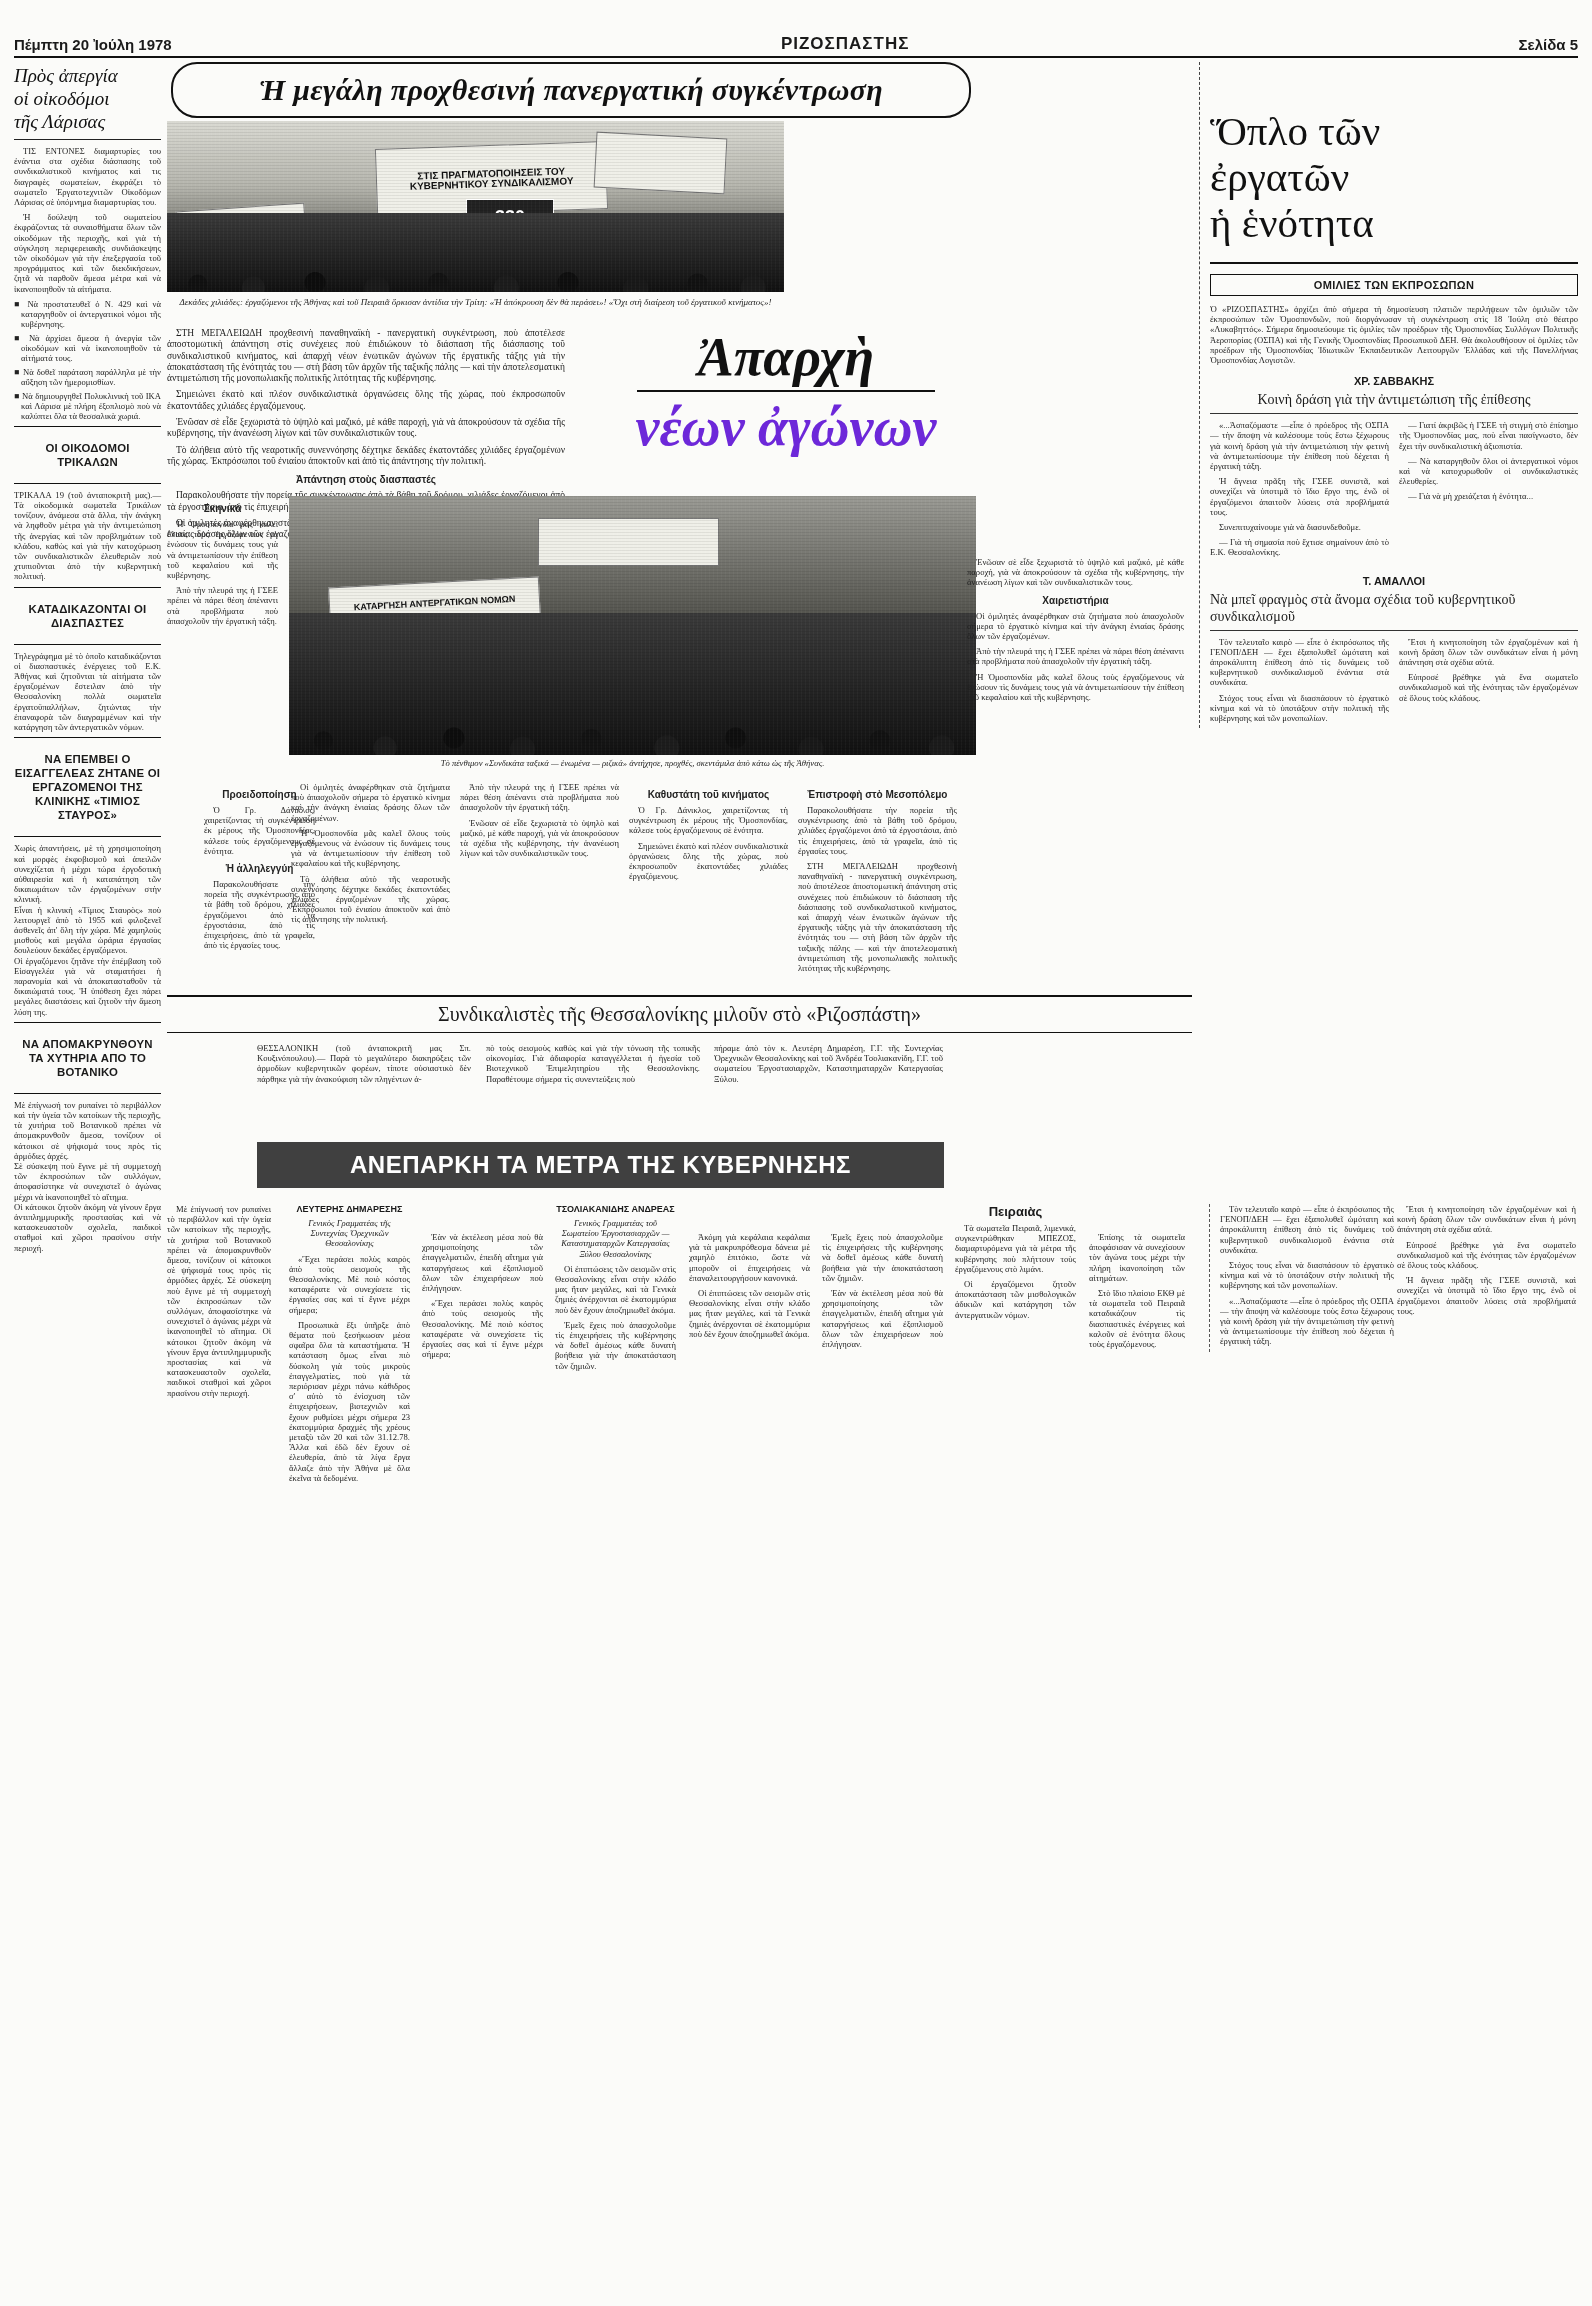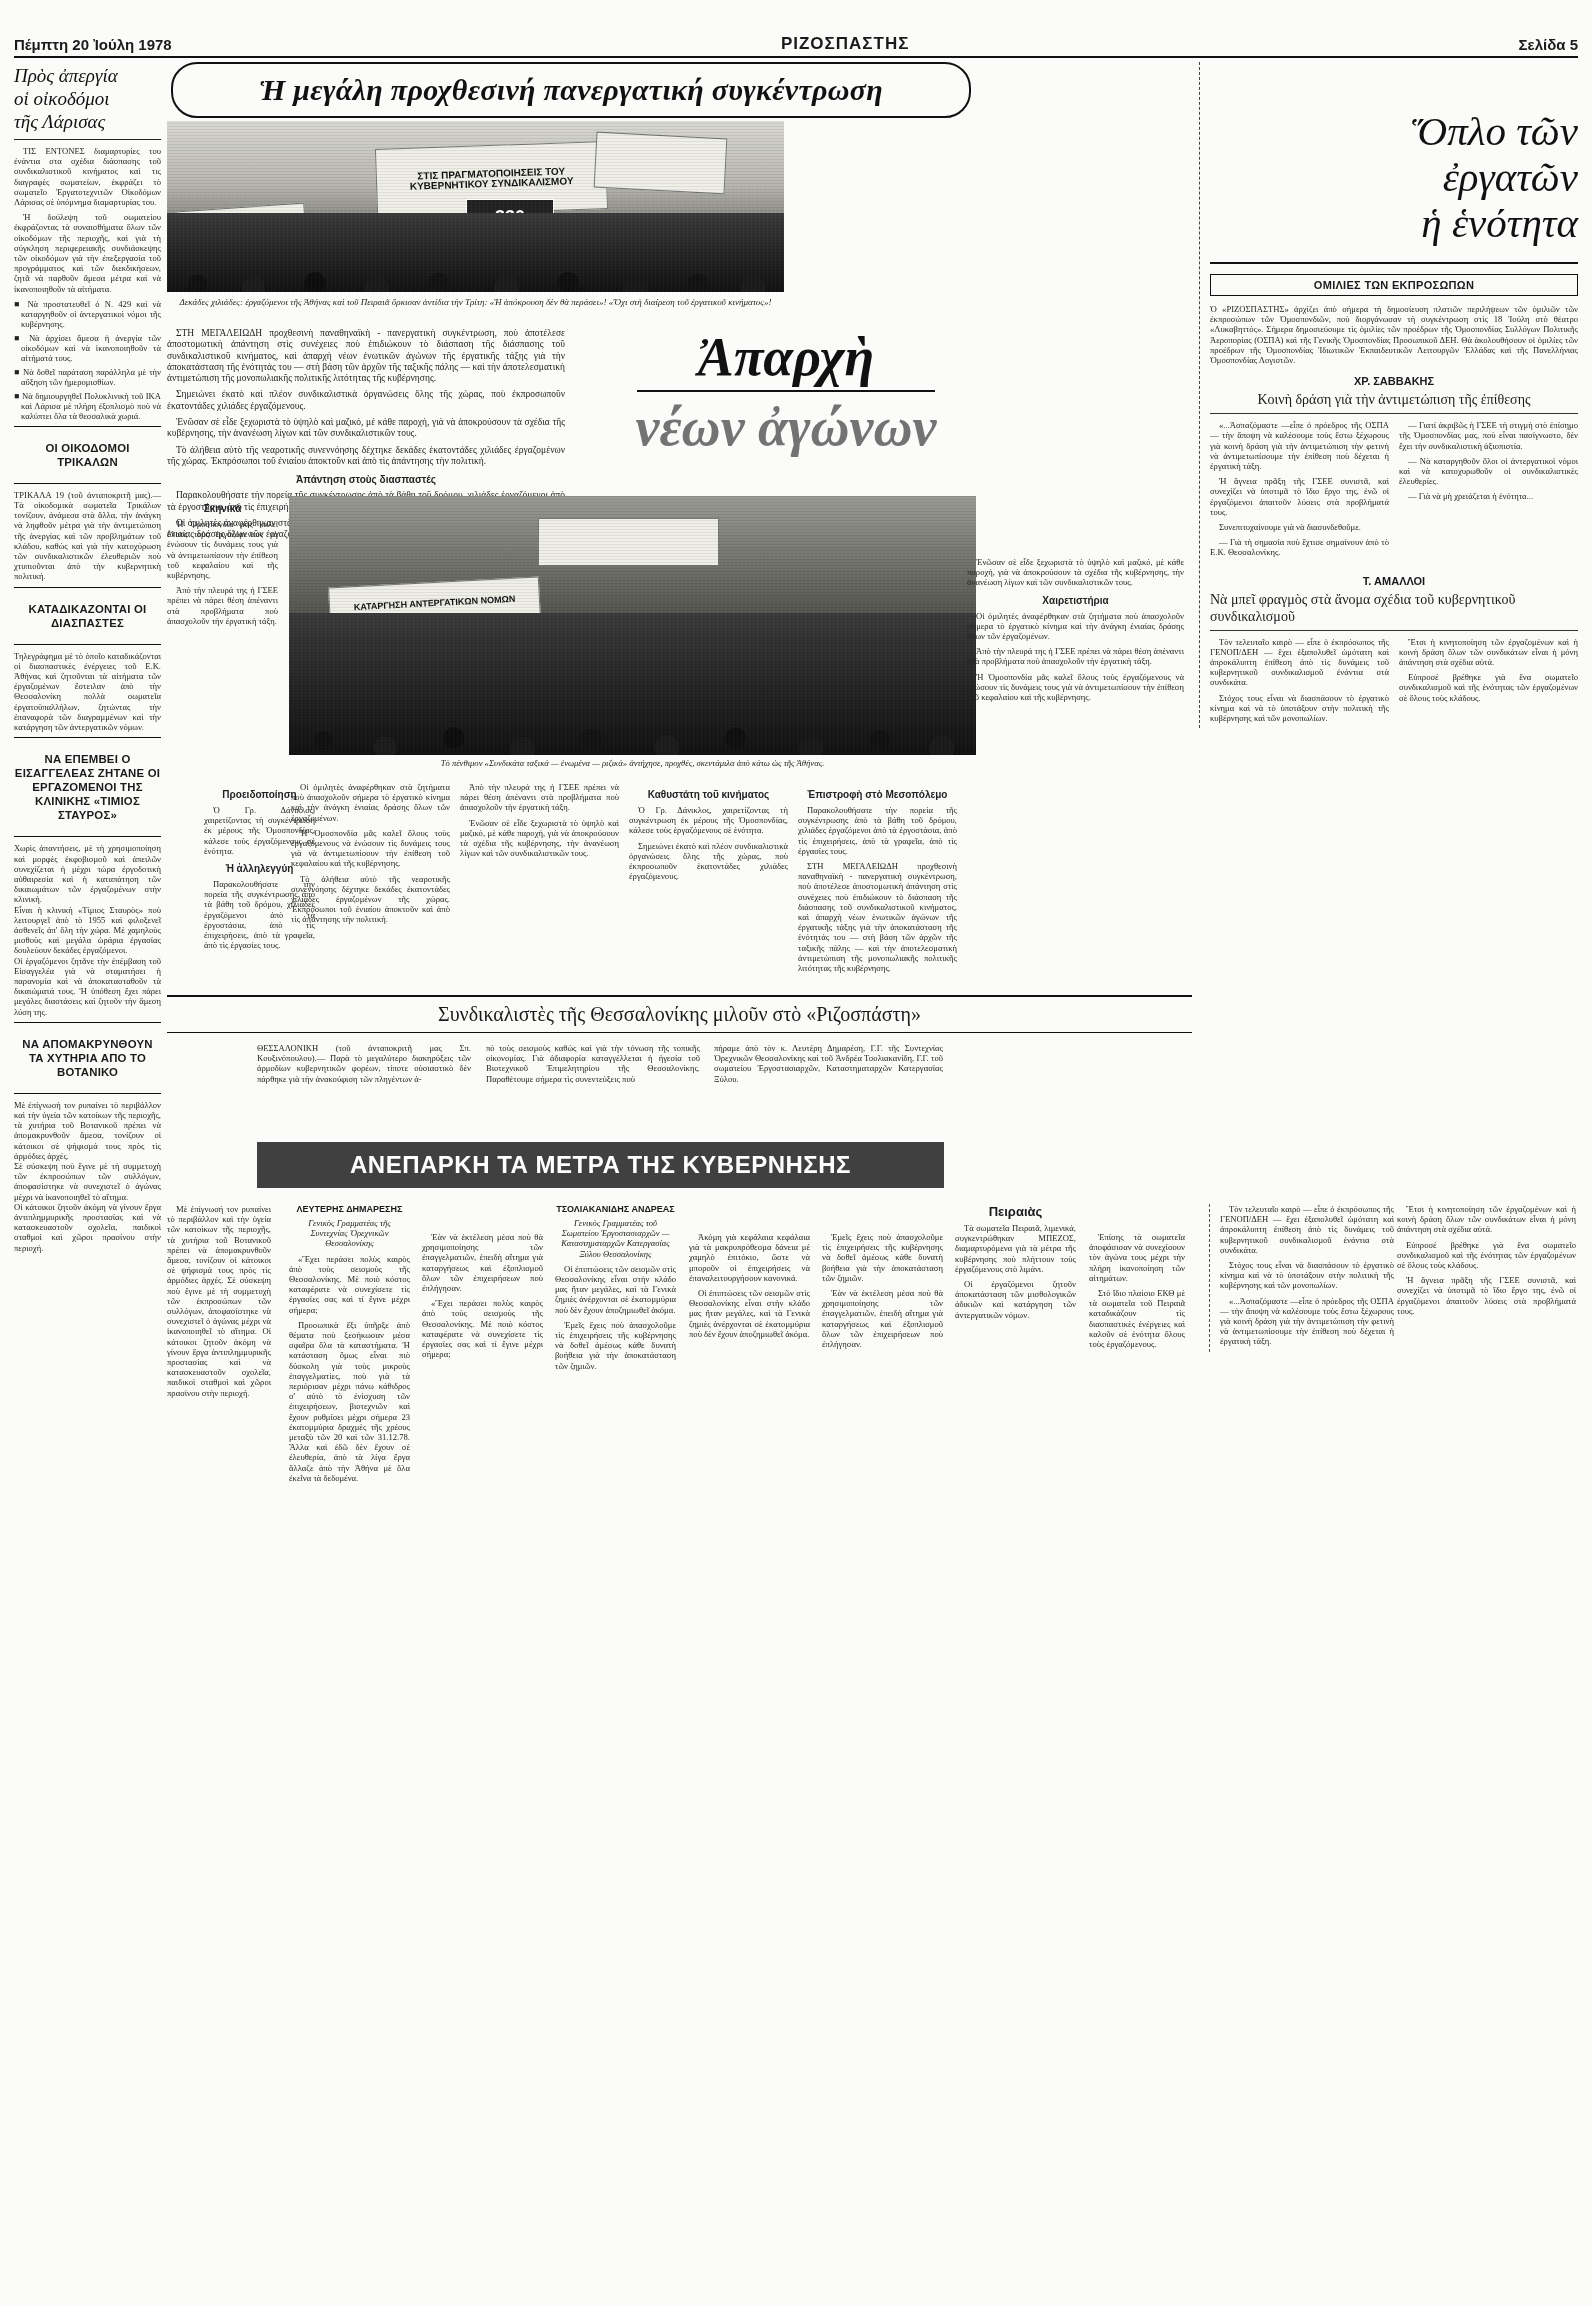--- a/index.html
+++ b/index.html
@@ -28,28 +28,28 @@
   
   .banner{position:absolute;left:171px;top:62px;width:796px;height:52px;border:2px solid #111;border-radius:26px;display:flex;align-items:center;justify-content:center;}
   .banner span{font-family:"Liberation Serif",serif;font-style:italic;font-weight:bold;font-size:30px;color:#111;letter-spacing:0.3px;}
 
   
   .photo1{position:absolute;left:167px;top:121px;width:617px;height:171px;background:#2a2a2a;overflow:hidden;}
   .cap1{position:absolute;left:167px;top:297px;width:617px;font-family:"Liberation Serif",serif;font-style:italic;font-size:9px;line-height:11px;text-align:center;color:#222;}
 
   
   .col-right{position:absolute;left:1199px;top:62px;width:379px;border-left:1px dashed #444;padding-left:10px;box-sizing:border-box;}
-  .oplo{font-family:"Liberation Serif",serif;font-size:41px;line-height:46px;font-weight:normal;text-align:right;color:#111;padding-top:46px;font-style:italic;}
+  .oplo{font-family:"Liberation Serif",serif;font-size:41px;line-height:46px;font-weight:normal;text-align:left;color:#111;padding-top:46px;}
   .oplo-rule{border-top:2px solid #111;margin:16px 0 10px;}
   .subhead-box{border:1.5px solid #111;text-align:center;font-family:"Liberation Sans",sans-serif;font-size:11px;font-weight:bold;padding:4px 0;letter-spacing:0.3px;}
 
   
   .aparchi{position:absolute;left:597px;top:328px;width:378px;text-align:center;}
   .aparchi .l1{font-family:"Liberation Serif",serif;font-style:italic;font-weight:bold;font-size:54px;line-height:58px;color:#111;}
-  .aparchi .l2{font-family:"Liberation Serif",serif;font-style:italic;font-weight:bold;font-size:54px;line-height:58px;color:#737373;margin-top:4px;}
+  .aparchi .l2{font-family:"Liberation Serif",serif;font-style:italic;font-weight:bold;font-size:54px;line-height:58px;color:#6d28d9;margin-top:4px;}
   .aparchi .rule{border-top:2px solid #111;margin:4px 40px 6px;}
 
   
   .photo2{position:absolute;left:289px;top:496px;width:687px;height:259px;background:#333;overflow:hidden;}
   .cap2{position:absolute;left:289px;top:758px;width:687px;font-family:"Liberation Serif",serif;font-style:italic;font-size:8.6px;line-height:10px;text-align:center;}
 
   
   .mcol{position:absolute;}
   .subhd{font-family:"Liberation Sans",sans-serif;font-weight:bold;font-size:10px;text-align:center;margin:7px 0 4px;line-height:12px;}
 

